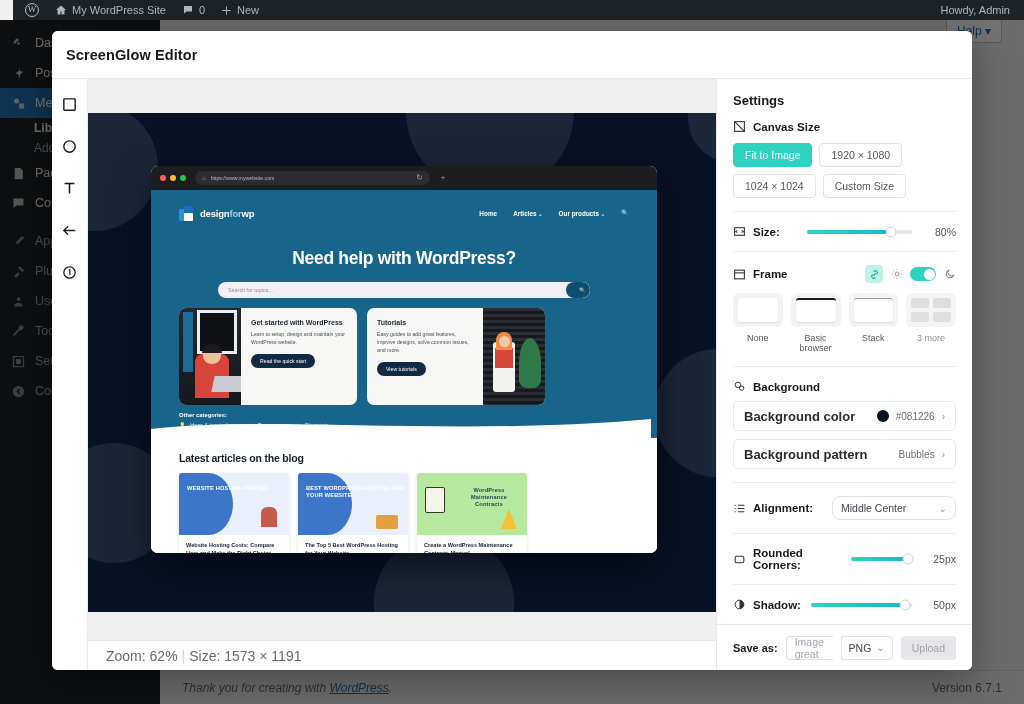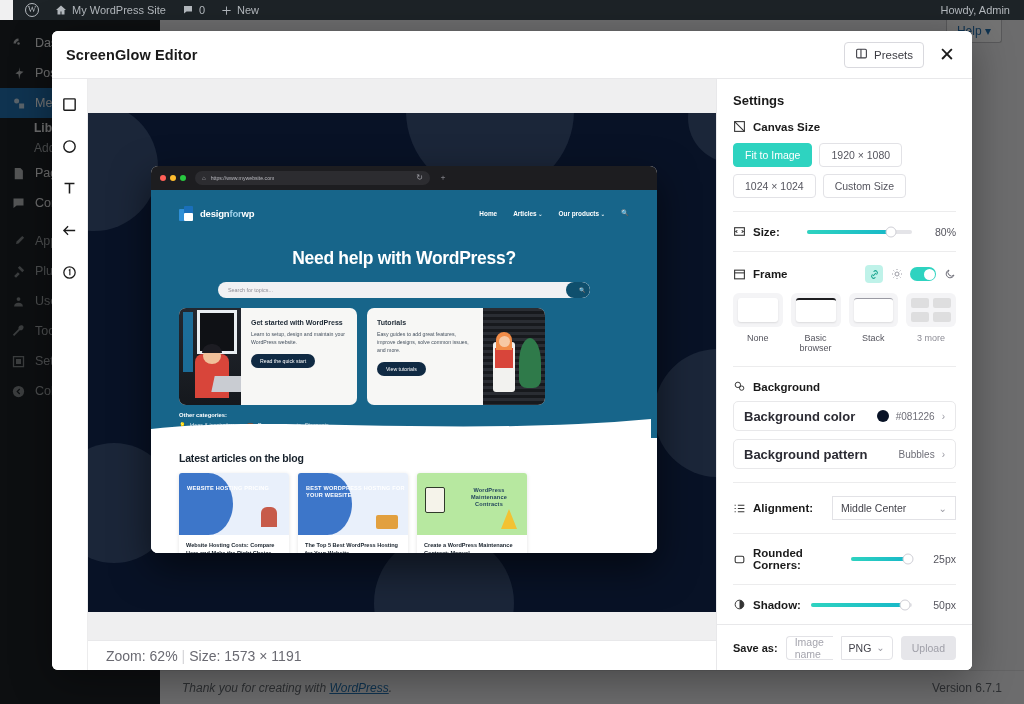--- a/index.html
+++ b/index.html
@@ -214,21 +214,21 @@
     height: 30px; border: 1px solid #e8e8ea; border-radius: 5px; display: flex; align-items: center;
     padding: 0 10px; margin-top: 8px; gap: 8px;
   }
   .bg-item-label { font-size: 13px; font-weight: bold; color: #2b2b33; }
   .bg-right { margin-left: auto; display: flex; align-items: center; gap: 7px; }
   .swatch { width: 12px; height: 12px; border-radius: 50%; }
   .bg-val { font-size: 10px; color: #6e6e77; }
   .chev { color: #9a9aa3; font-size: 10px; }
 
   .select {
-    width: 124px; height: 24px; border: 1px solid #e2e2e6; border-radius: 0; background:#fff;
+    width: 124px; height: 24px; border: 1px solid #e2e2e6; border-radius: 8px; background:#fff;
     display: flex; align-items: center; padding: 0 8px; font-size: 10.5px; color: #44444c;
   }
   .select .chev { margin-left: auto; }
 
   .save-bar {
     flex: 0 0 46px; border-top: 1px solid #e8e8ea; display: flex; align-items: center;
     gap: 8px; padding: 0 16px; background: #fff;
   }
   .save-label { font-size: 11px; font-weight: bold; color: #1a1a1a; }
   .name-input {
@@ -392,32 +392,20 @@
     <span class="ver">Version 6.7.1</span>
   </div>
 </div>
 
 <div id="dimmer"></div>
 
 <div id="modal">
 
   <div class="modal-head">
     <div class="modal-title">ScreenGlow Editor</div>
-    <div class="head-right">
-      <div class="presets-btn">
-        <span>
-          <svg width="13" height="13" viewBox="0 0 24 24" fill="none" stroke="#3c3c43" stroke-width="2">
-              <rect x="3" y="4" width="18" height="16" rx="2"></rect>
-              <line x1="11" y1="4" x2="11" y2="20"></line>
-            </svg>
-        </span>
-        <span>Presets</span>
-      </div>
-      <div class="close-x">✕</div>
-    </div>
   </div>
 
   <div class="modal-body">
 
     <div class="tool-rail">
       <div class="tool-btn">
         <svg viewBox="0 0 24 24" fill="none" stroke="#1b1b1b" stroke-width="2">
             <rect x="4" y="4" width="16" height="16" rx="1"></rect>
           </svg>
       </div>
@@ -779,21 +767,21 @@
             <div class="fill" style="width:93%"></div>
             <div class="knob" style="left:93%"></div>
           </div>
           <div class="sval">50px</div>
         </div>
       </div>
 
       <div class="save-bar">
         <span class="save-label">Save as:</span>
         <span class="name-input">
-          <span>Image name</span>
+          <span>Image great</span>
         </span>
         <span class="fmt">
           <span>PNG</span>
           <span class="chev">⌄</span>
         </span>
         <span class="upload-btn">Upload</span>
       </div>
     </div>
   </div>
 </div>

